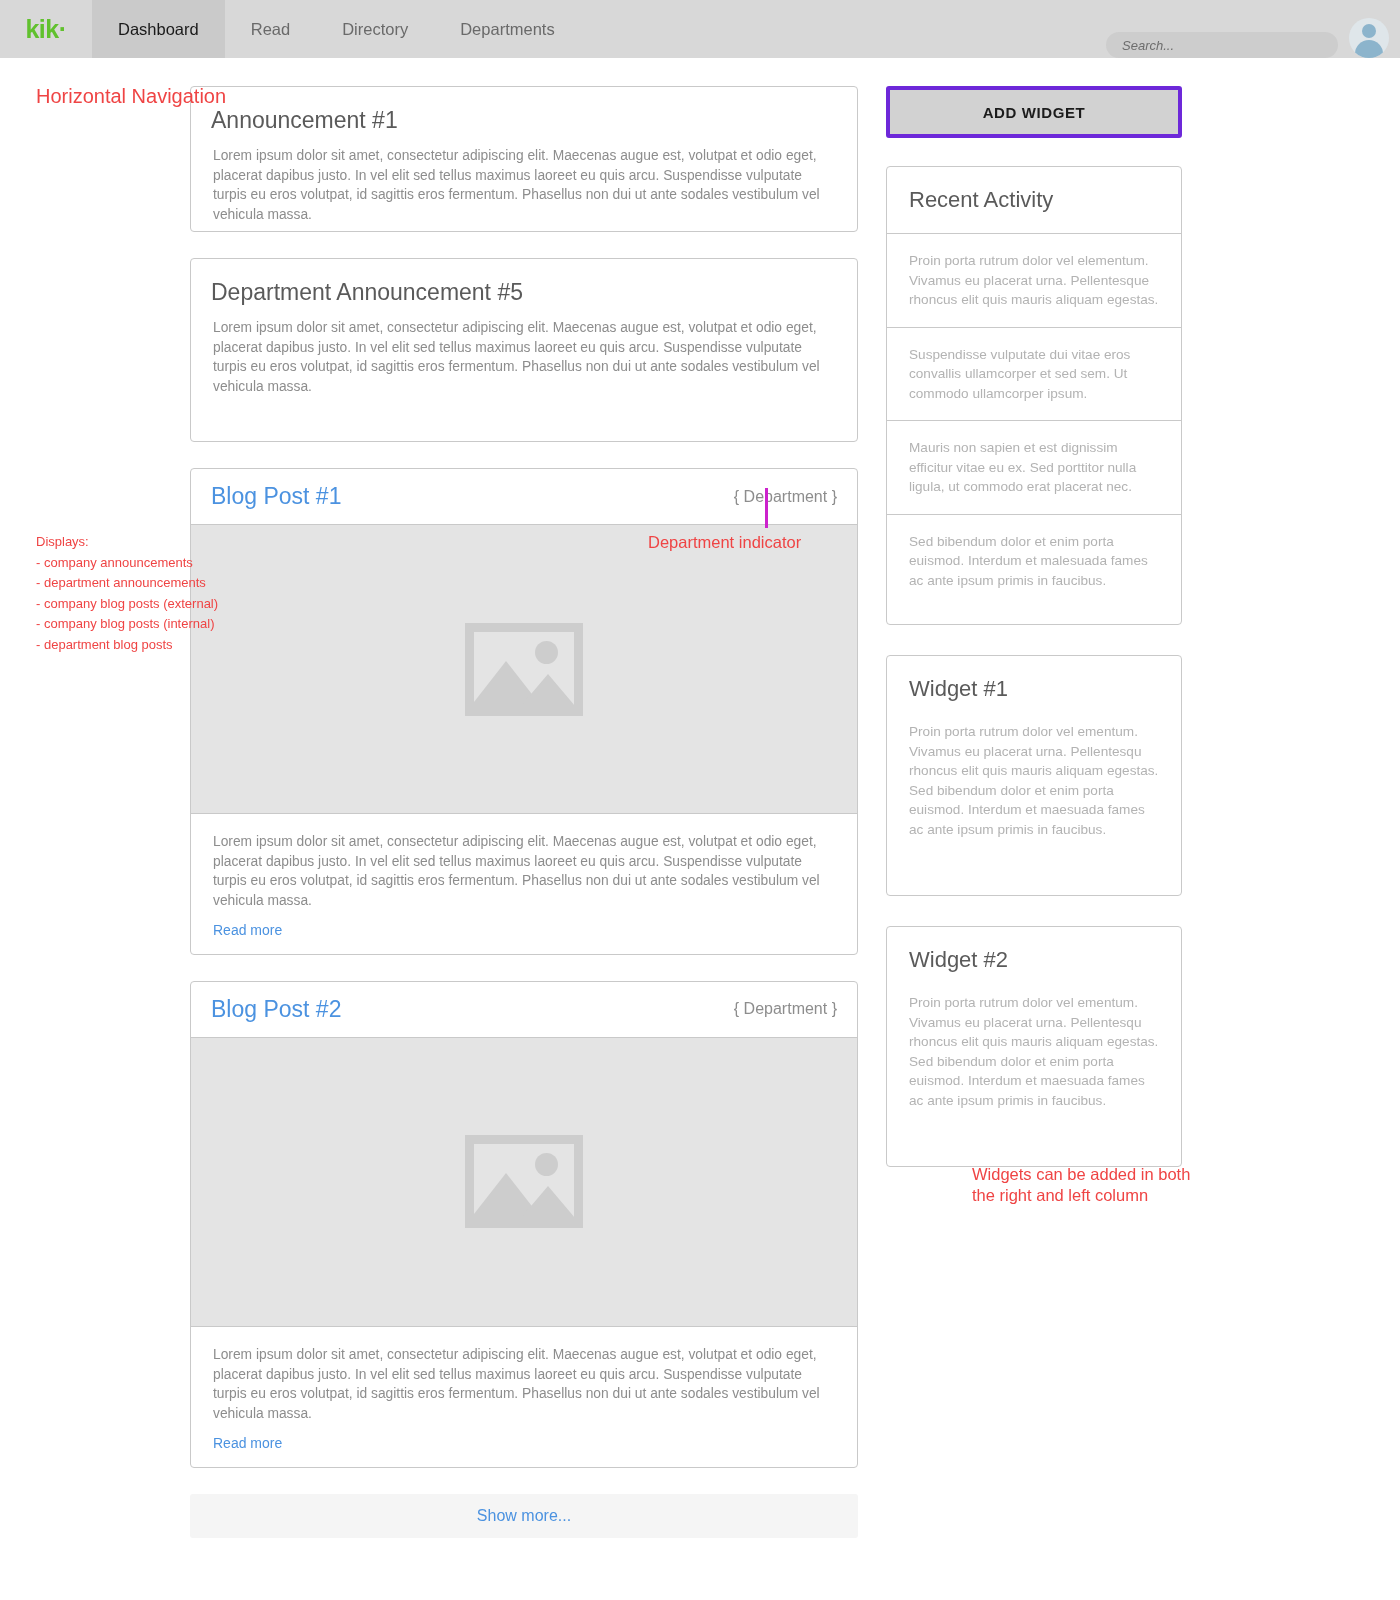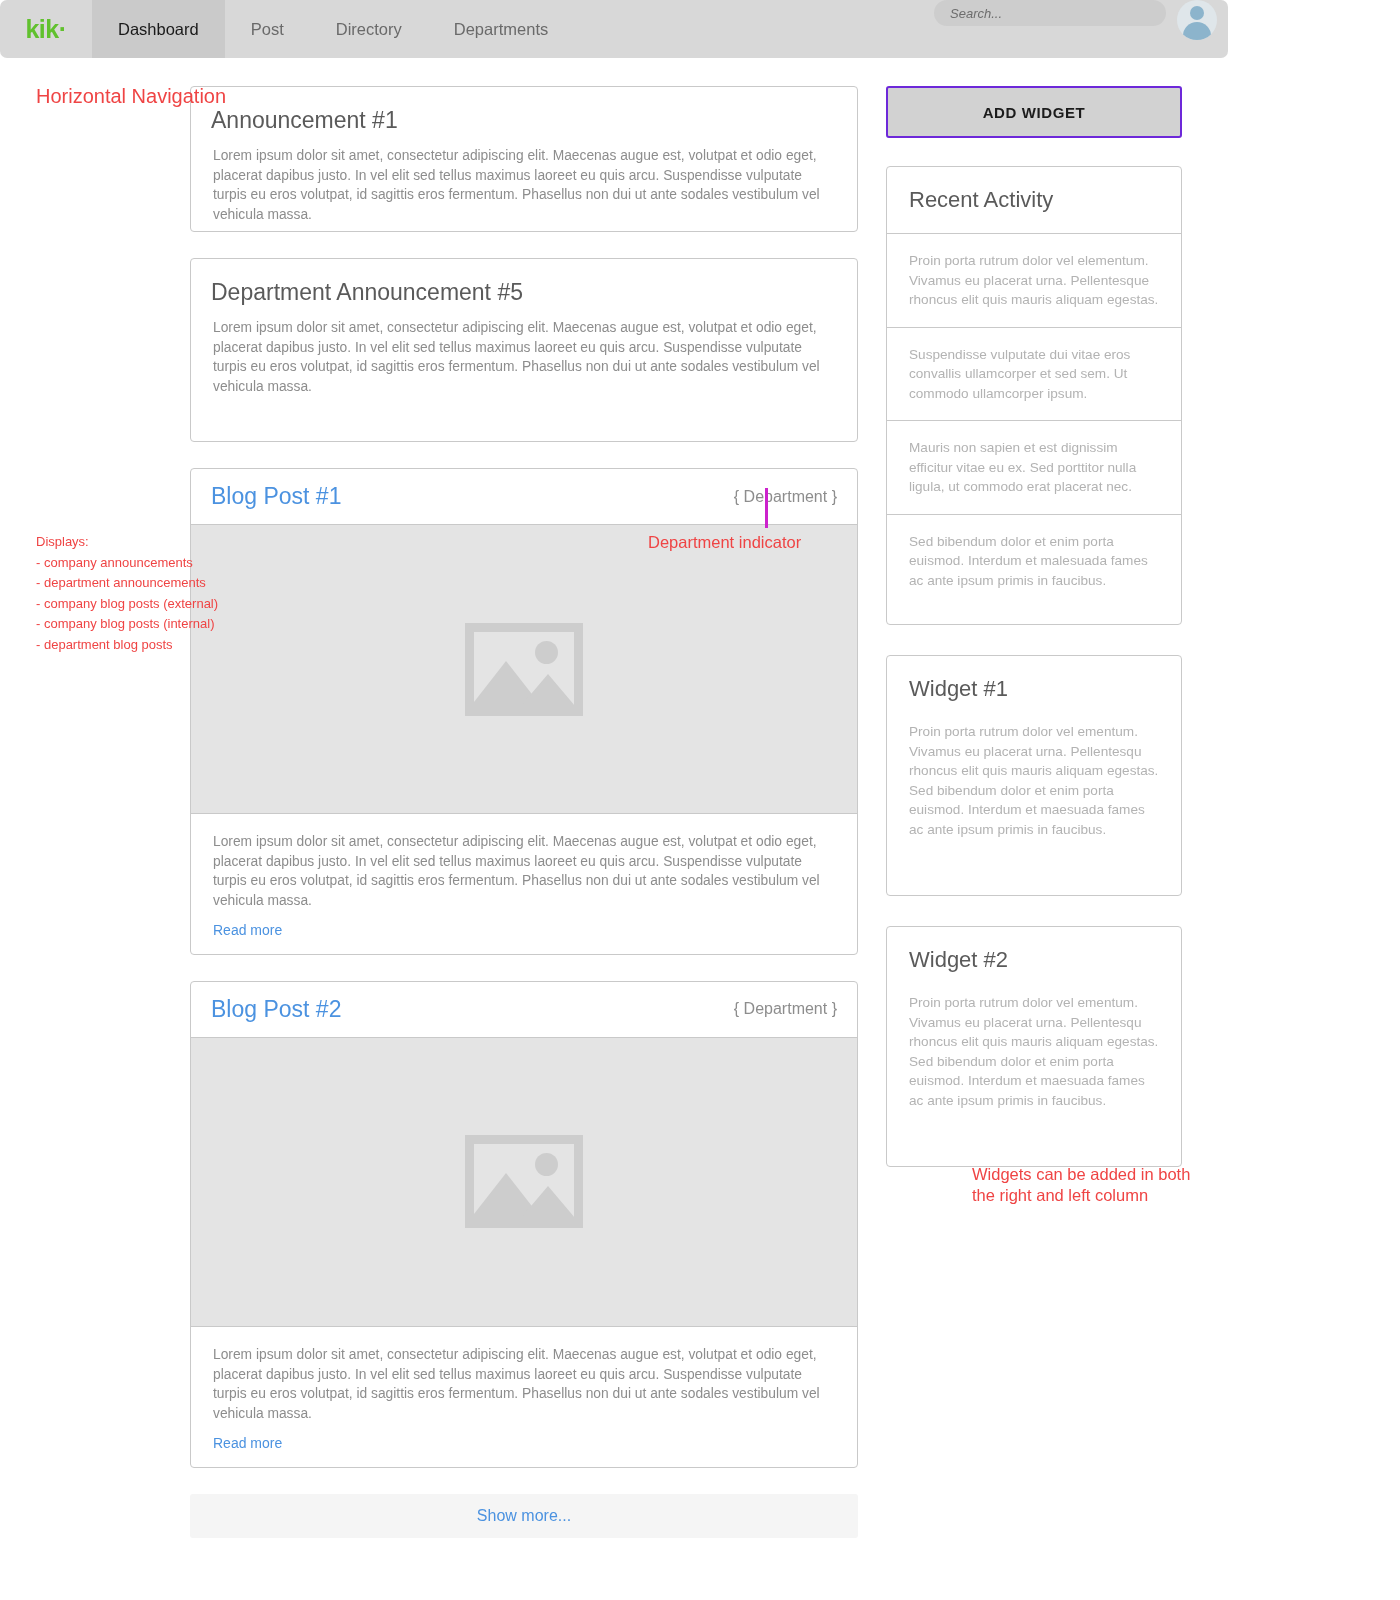--- a/index.html
+++ b/index.html
@@ -8,23 +8,23 @@
     width:1400px; height:1600px;
     background:#ffffff;
     font-family:"Liberation Sans", sans-serif;
     position:relative;
     overflow:hidden;
     color:#555;
   }
 
   
   .navbar {
-    position:absolute; top:0; left:0; width:1228px; height:58px;
+    position:absolute; top:0; left:0; width:1400px; height:58px;
     background:#d8d8d8;
-    display:flex; align-items:flex-start;border-radius:7px;
+    display:flex; align-items:flex-end;
   }
   .logo {
     width:92px; height:58px;
     display:flex; align-items:center; justify-content:center;
     font-size:25px; font-weight:bold; color:#61c12e;
     letter-spacing:-0.5px;
   }
   .nav-item {
     height:58px; display:flex; align-items:center; justify-content:center;
     padding:0 26px; font-size:16.5px; color:#6a6a6a;
@@ -90,42 +90,42 @@
   .read-more { display:inline-block; padding:0 22px 16px 22px; font-size:14px; color:#4b92e0; }
 
   .show-more {
     height:44px; background:#f5f5f5; border-radius:3px;
     display:flex; align-items:center; justify-content:center;
     font-size:16px; color:#4b92e0;
   }
 
   
   .add-widget {
-    width:296px; height:52px; background:#d2d2d2; border:2px solid #6d28d9; border-radius:3px;
+    width:296px; height:52px; background:#d2d2d2; border:4px solid #6d28d9; border-radius:3px;
     display:flex; align-items:center; justify-content:center;
     font-size:15px; font-weight:bold; letter-spacing:0.6px; color:#1c1c1c;
     margin-bottom:28px; cursor:pointer;
   }
   .w-card { background:#fff; border:1px solid #c9c9c9; border-radius:4px; margin-bottom:30px; }
   .w-head { font-size:22px; color:#5a5a5a; padding:20px 22px 20px 22px; }
   .w-head.bordered { border-bottom:1px solid #c9c9c9; }
   .act-item {
     font-size:13.6px; line-height:19.5px; color:#b3b3b3;
     padding:17px 22px 17px 22px; border-bottom:1px solid #c9c9c9;
   }
   .act-item:last-child { border-bottom:none; padding-bottom:34px; }
   .w-body { font-size:13.6px; line-height:19.5px; color:#b3b3b3; padding:0 22px 56px 22px; }
 </style>
 </head>
 <body>
 
 <div class="navbar">
   <div class="logo">kik·</div>
   <div class="nav-item active">Dashboard</div>
-  <div class="nav-item">Post</div>
+  <div class="nav-item">Read</div>
   <div class="nav-item">Directory</div>
   <div class="nav-item">Departments</div>
   <div class="nav-spacer"></div>
   <input class="search-box" type="text" placeholder="Search..." style="">
   <div class="avatar-wrap">
     <div class="avatar">
       <div class="head"></div>
       <div class="body"></div>
     </div>
   </div>

